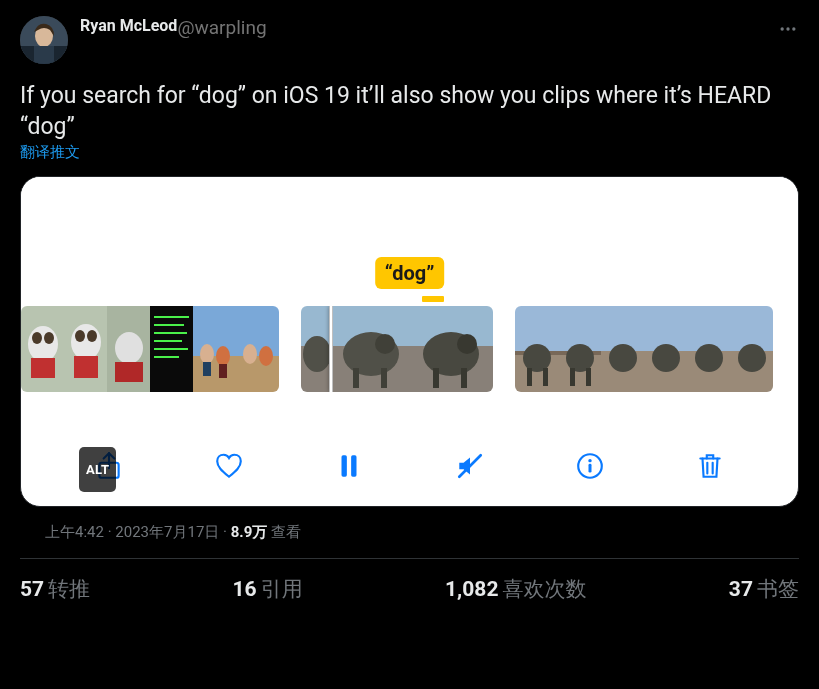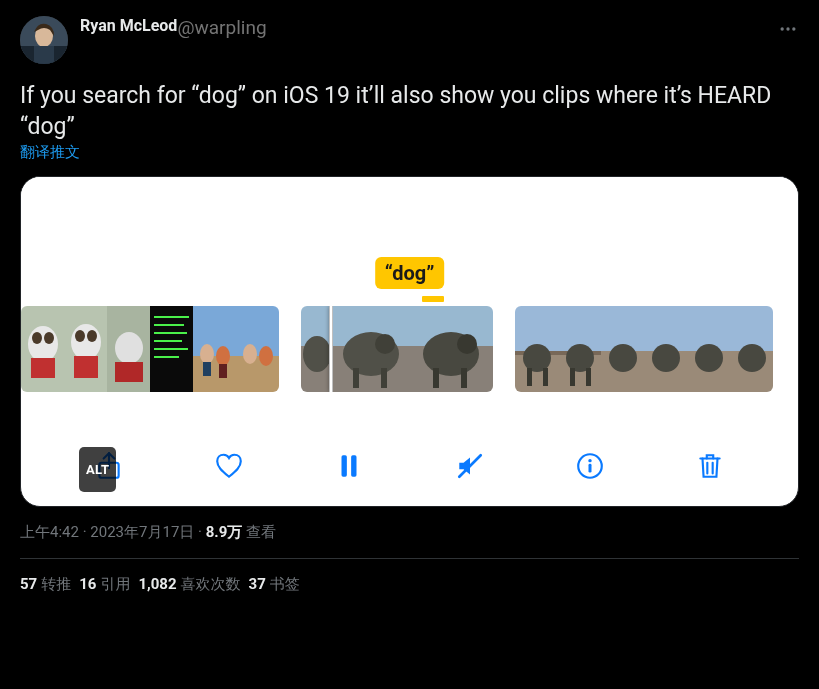--- a/index.html
+++ b/index.html
@@ -153,33 +153,35 @@
     font-size: 13px;
     padding: 15px 7px;
     border-radius: 5px;
     letter-spacing: 0.3px;
     margin-left: 44px;
   }
   .meta-line {
     margin-top: 16px;
     font-size: 15px;
     color: #71767b;
+    margin-left: 25px;
   }
   .meta-line .views-num { color: #e7e9ea; font-weight: 700; }
   .divider {
     height: 1px;
     background: #2f3336;
     margin-top: 16px;
   }
   .stats {
     display: flex;
     gap: 8px;
     padding: 16px 0 0 0;
-    font-size: 15px;
+    font-size: 21px;
     color: #71767b;
+    justify-content: space-between;
   }
   .stats .num { color: #e7e9ea; font-weight: 700; margin-right: 4px; }
   .stats .stat { cursor: pointer; }
 </style>
 </head>
 <body>
 
 <div class="tweet">
 
   <div class="header">

